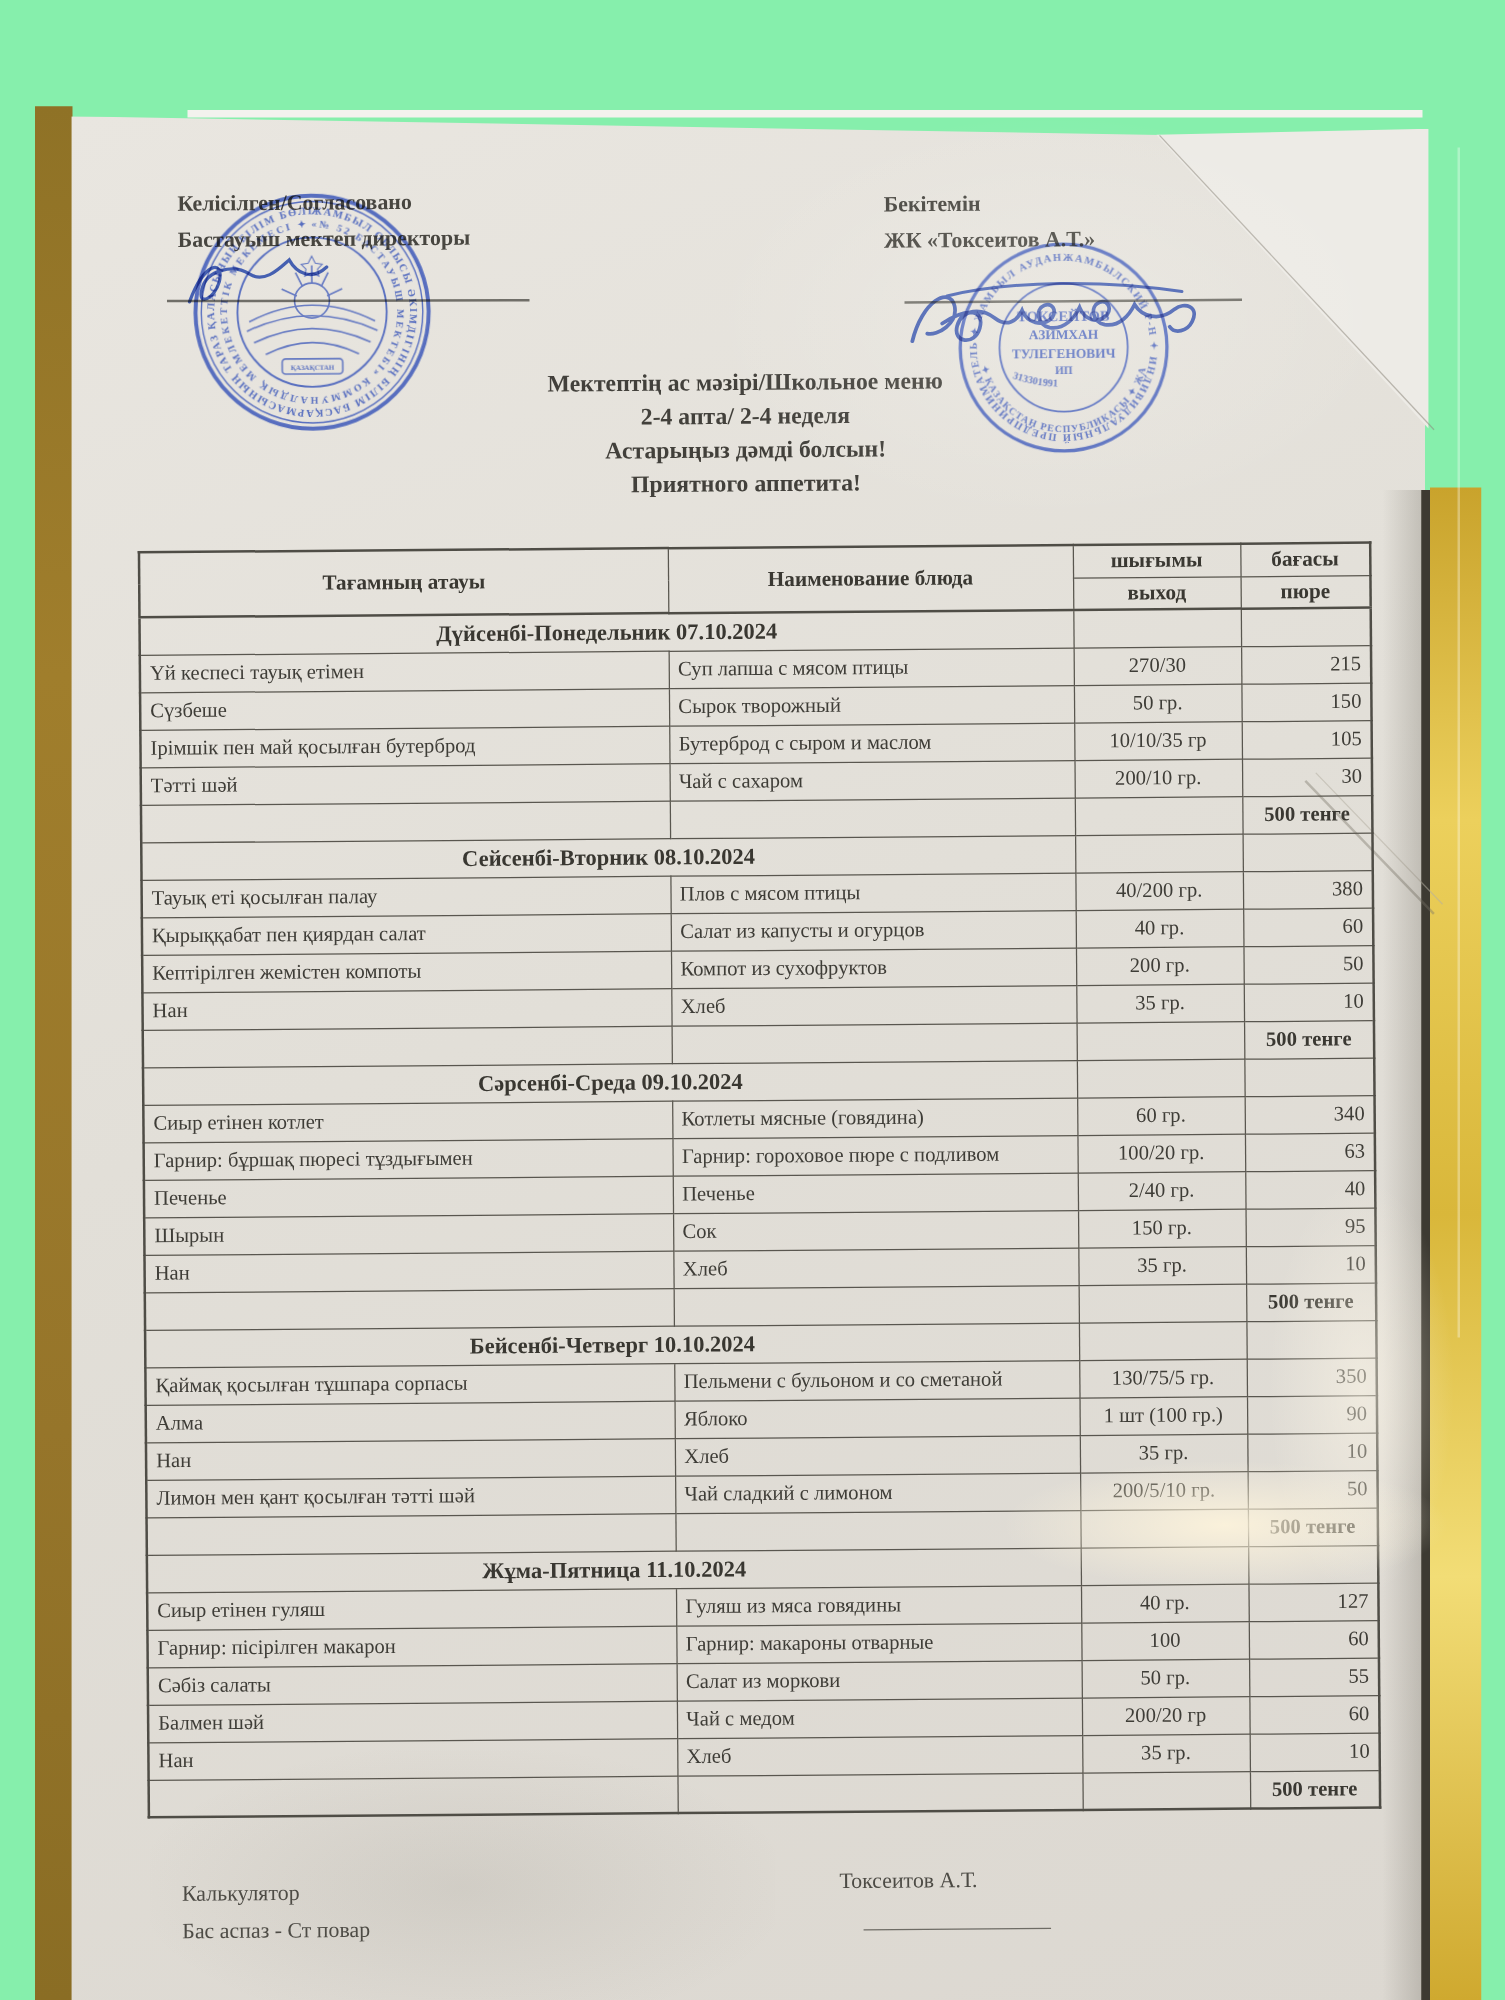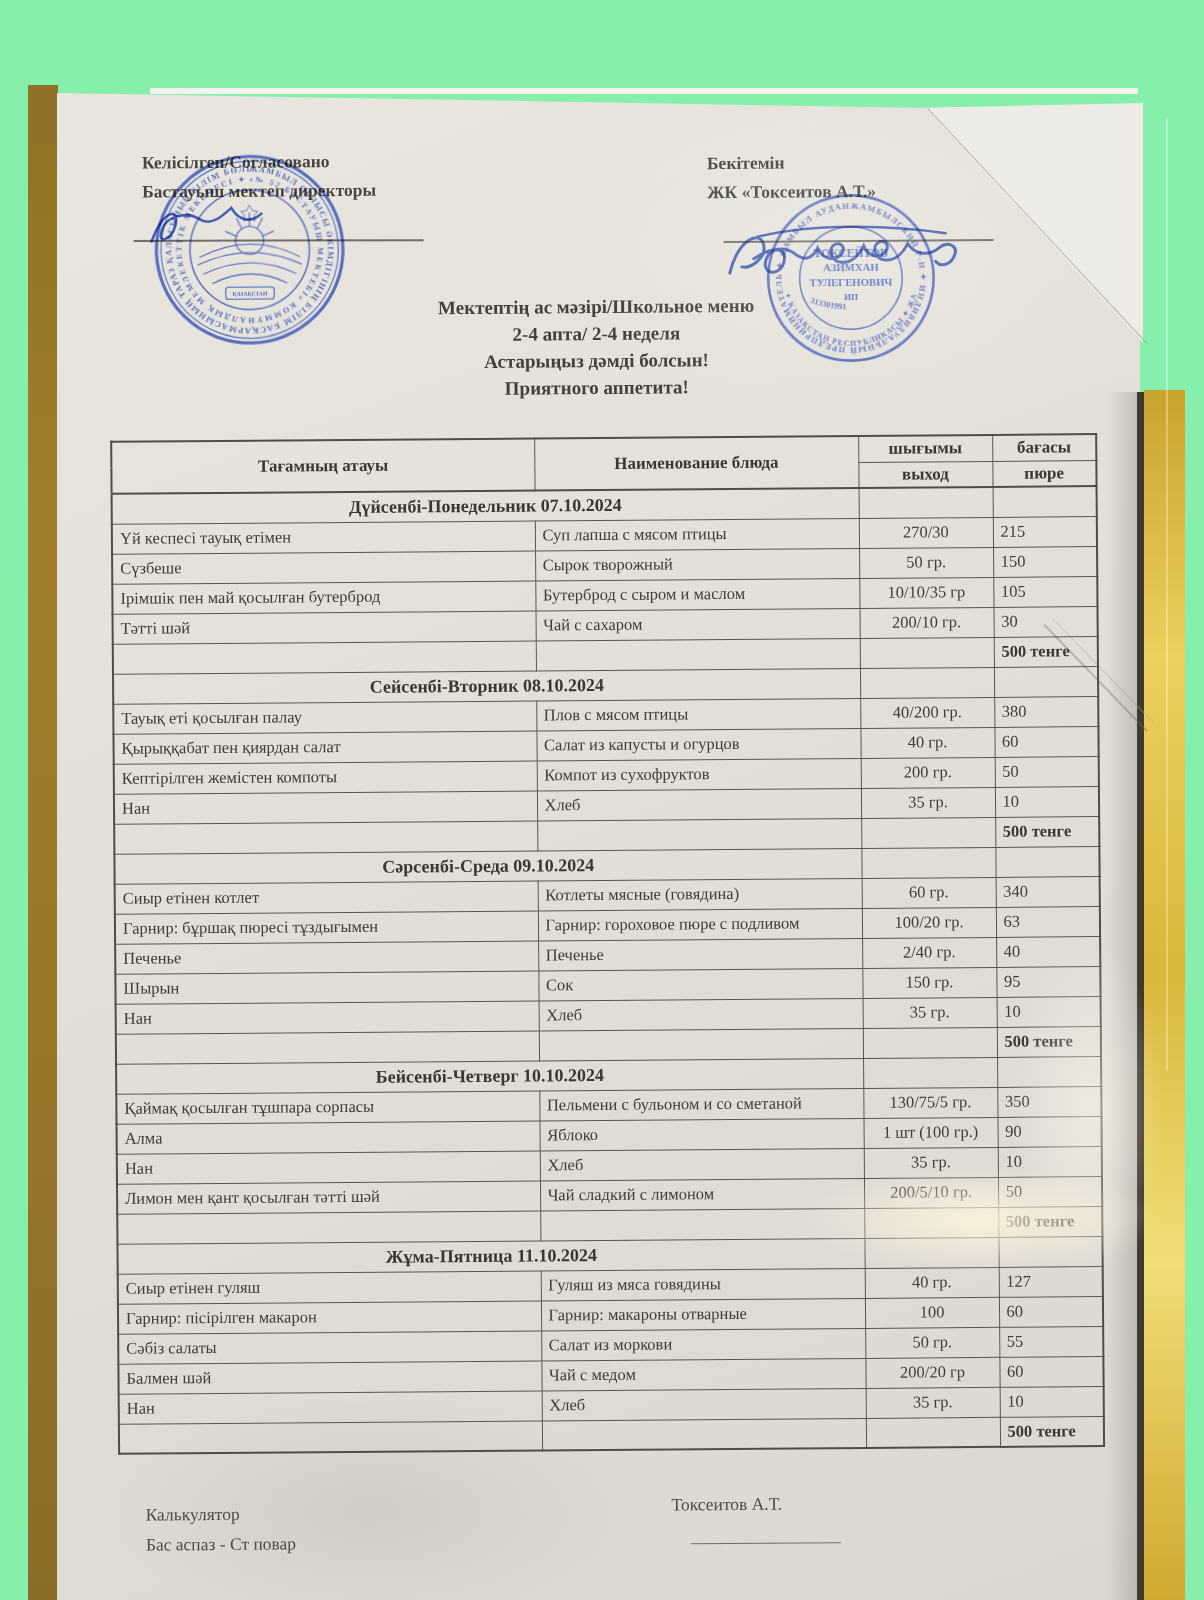--- a/index.html
+++ b/index.html
@@ -41,22 +41,22 @@
   table.menu th,table.menu td{border:1px solid #57544c;padding:1px 7px;vertical-align:middle;
     overflow:hidden;white-space:nowrap;}
   table.menu thead th{font-size:17px;font-weight:700;text-align:center;color:#36342e;}
   table.menu thead{border-bottom:2px solid #4c4a43;}
   table.menu thead tr{height:26px;}
   table.menu tbody tr{height:30px;}
   tr.day-row{height:31px;}
   td.day-title{font-size:18px;font-weight:700;text-align:center;color:#35332d;}
   tr.total-row{height:26px;}
   td.cell-out{text-align:center;}
-  td.cell-price{padding-right:10px;}
-  td.cell-total{text-align:left;font-weight:700;padding-right:8px;color:#36342e;}
+  td.cell-price{text-align:right;padding-right:10px;}
+  td.cell-total{text-align:center;font-weight:700;padding-right:8px;color:#36342e;}
   
   .stamp{mix-blend-mode:multiply;opacity:.85;filter:blur(.3px);}
   .sig{mix-blend-mode:multiply;opacity:.9;}
   
   .glare{pointer-events:none;}
   .g1{left:800px;top:1168px;width:360px;height:104px;
       background:radial-gradient(ellipse at center,rgba(255,245,220,.85) 0%,rgba(255,245,220,0) 70%);}
   .g2{left:1014px;top:940px;width:150px;height:340px;
       background:radial-gradient(ellipse at center,rgba(255,248,232,.5) 0%,rgba(255,248,232,0) 70%);}
   .g3{left:560px;top:90px;width:560px;height:330px;

